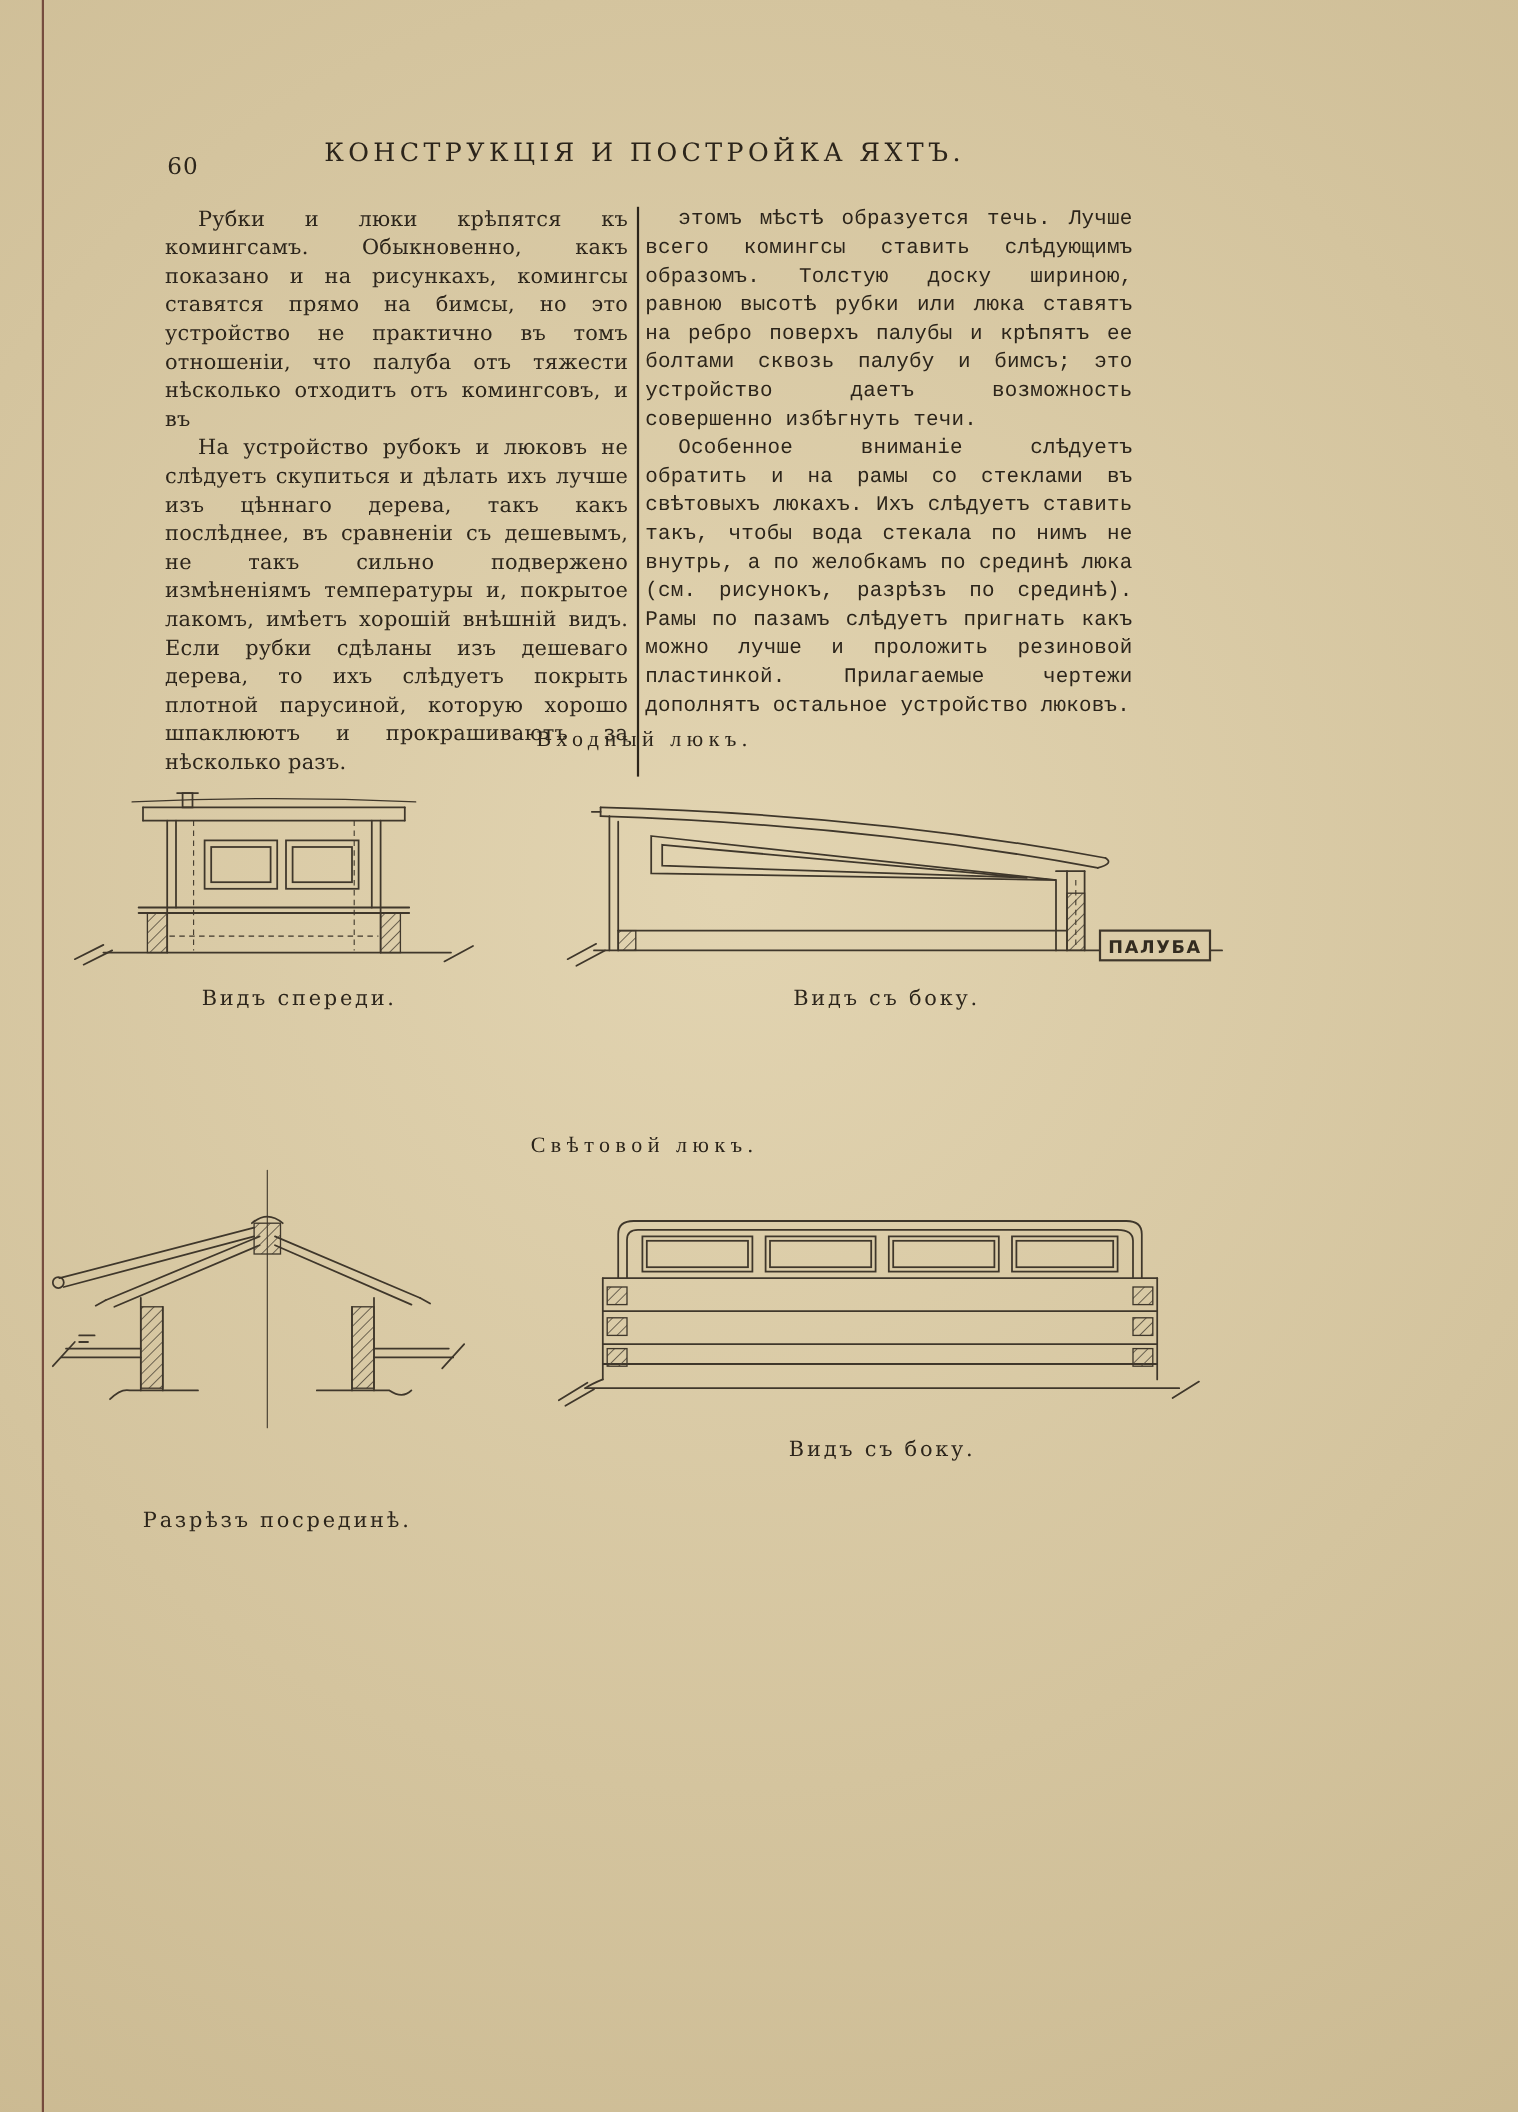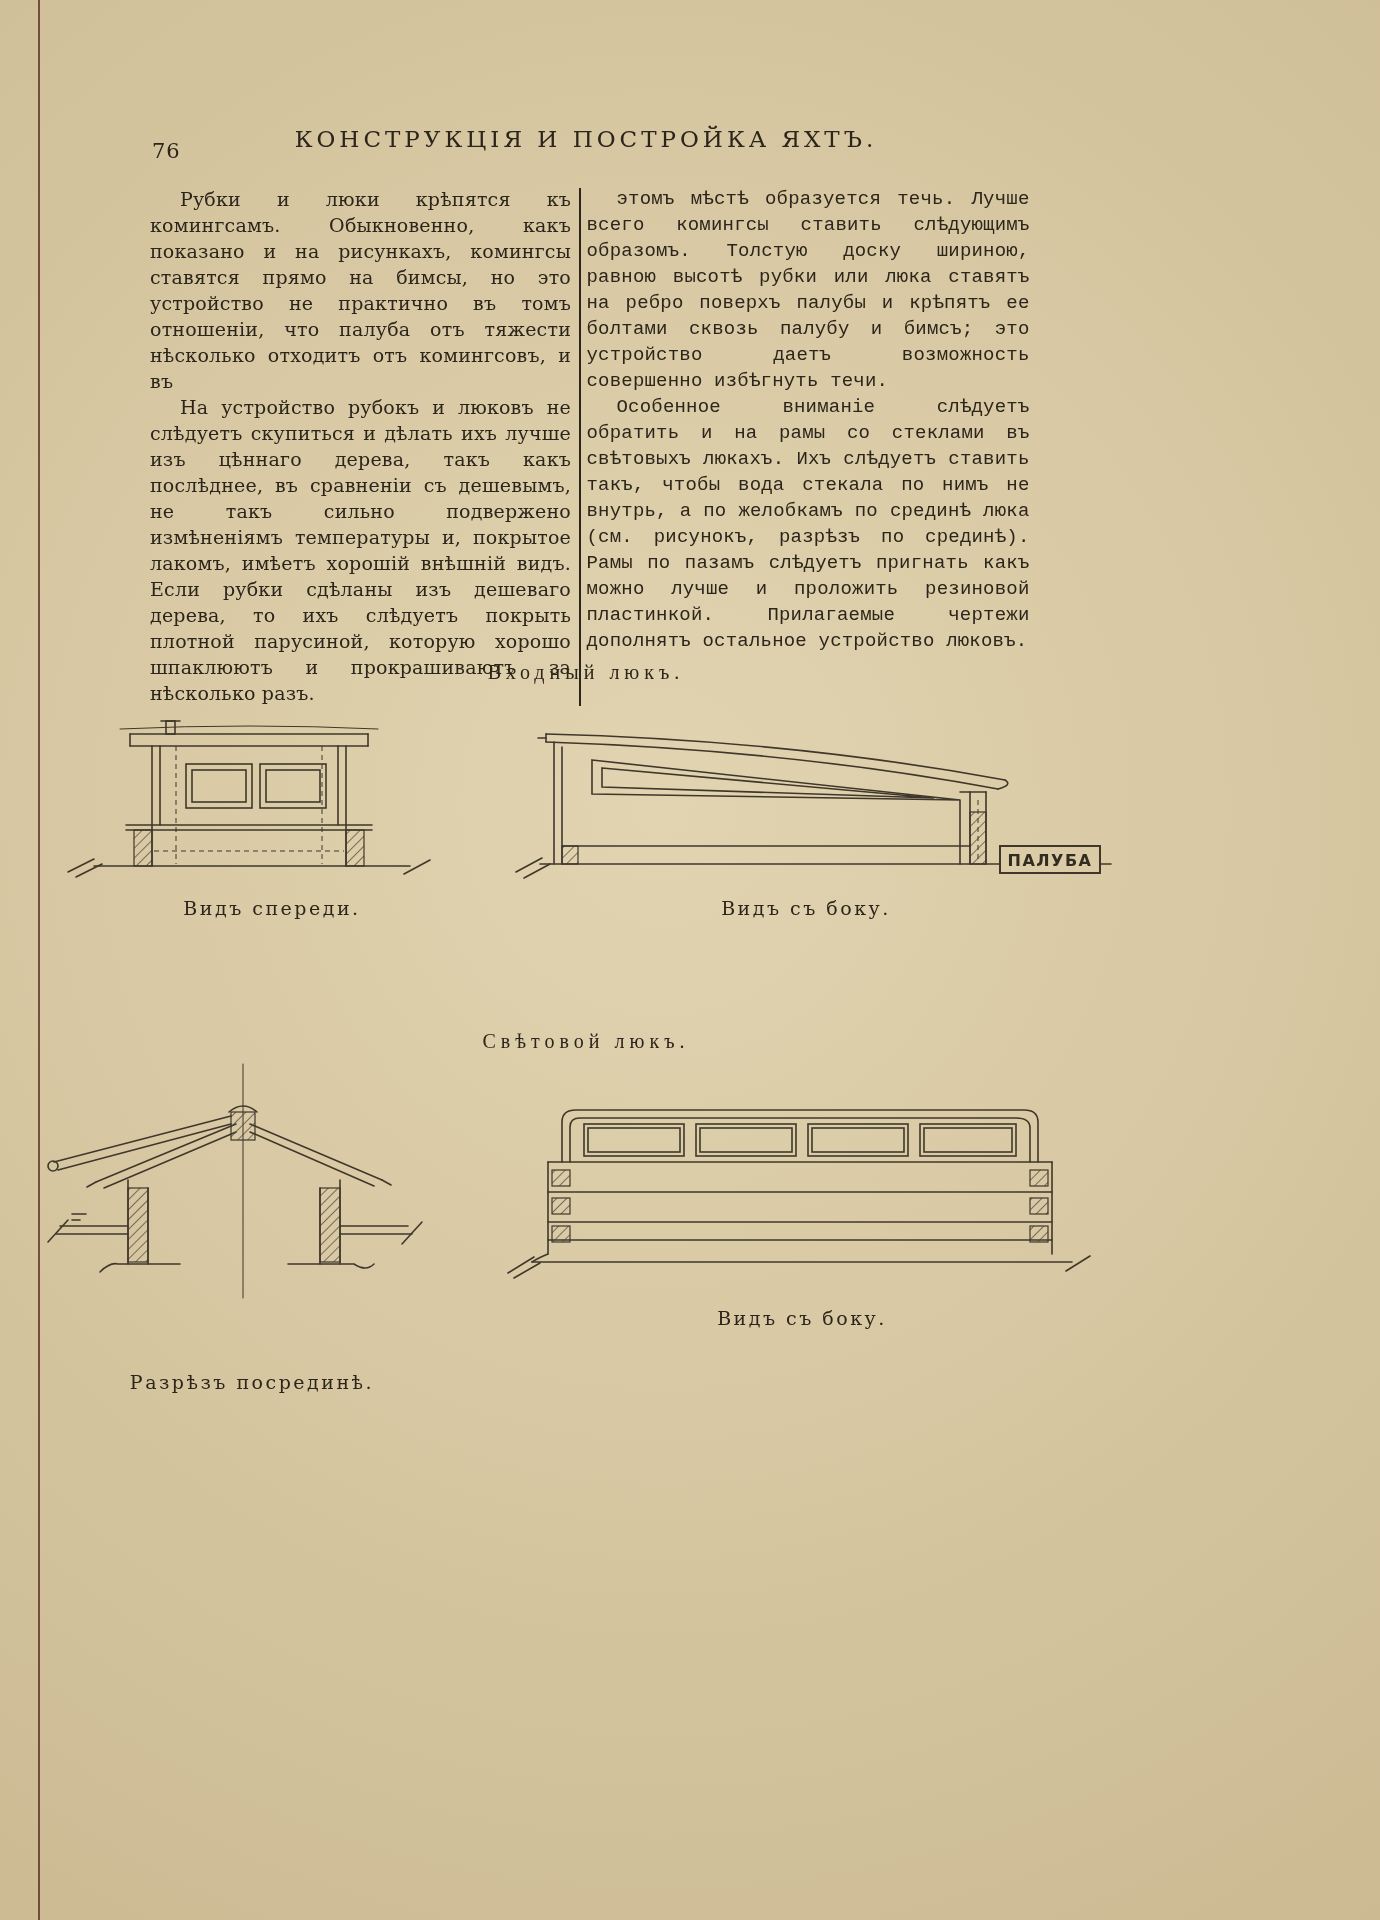--- a/index.html
+++ b/index.html
@@ -45,21 +45,21 @@
   <defs>
     <pattern id="hatch" width="7" height="7" patternUnits="userSpaceOnUse" patternTransform="rotate(45)">
       <line x1="0" y1="0" x2="0" y2="7" stroke="#4a4236" stroke-width="1.4"></line>
     </pattern>
   </defs>
 </svg>
 
 <div id="page">
   <div class="edge-line"></div>
 
-  <span class="pagenum">76</span>
+  <span class="pagenum">60</span>
   <div class="running">КОНСТРУКЦІЯ И ПОСТРОЙКА ЯХТЪ.</div>
 
   <div class="textblock">
     <div class="col left">
       <p>Рубки и люки крѣпятся къ комингсамъ. Обыкновенно, какъ показано и на рисункахъ, комингсы ставятся прямо на бимсы, но это устройство не практично въ томъ отношеніи, что палуба отъ тяжести нѣсколько отходитъ отъ комингсовъ, и въ</p>
       <p>На устройство рубокъ и люковъ не слѣдуетъ скупиться и дѣлать ихъ лучше изъ цѣннаго дерева, такъ какъ послѣднее, въ сравненіи съ дешевымъ, не такъ сильно подвержено измѣненіямъ температуры и, покрытое лакомъ, имѣетъ хорошій внѣшній видъ. Если рубки сдѣланы изъ дешеваго дерева, то ихъ слѣдуетъ покрыть плотной парусиной, которую хорошо шпаклюютъ и прокрашиваютъ за нѣсколько разъ.</p>
     </div>
     <div class="divider"></div>
     <div class="col right">
       <p>этомъ мѣстѣ образуется течь. Лучше всего комингсы ставить слѣдующимъ образомъ. Толстую доску шириною, равною высотѣ рубки или люка ставятъ на ребро поверхъ палубы и крѣпятъ ее болтами сквозь палубу и бимсъ; это устройство даетъ возможность совершенно избѣгнуть течи.</p>

